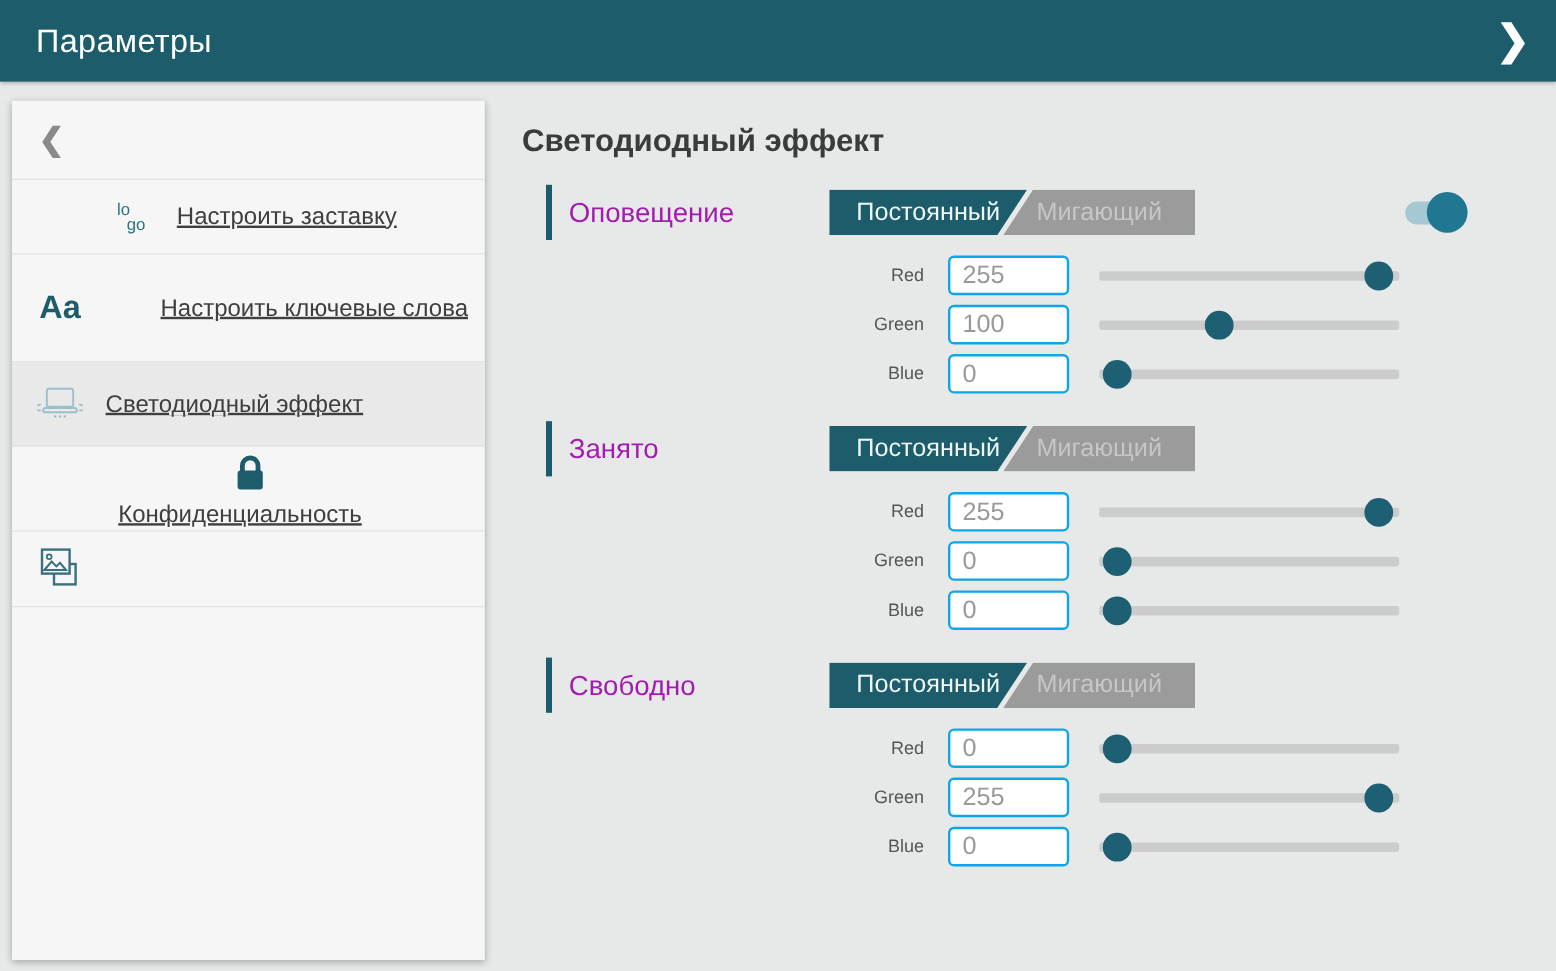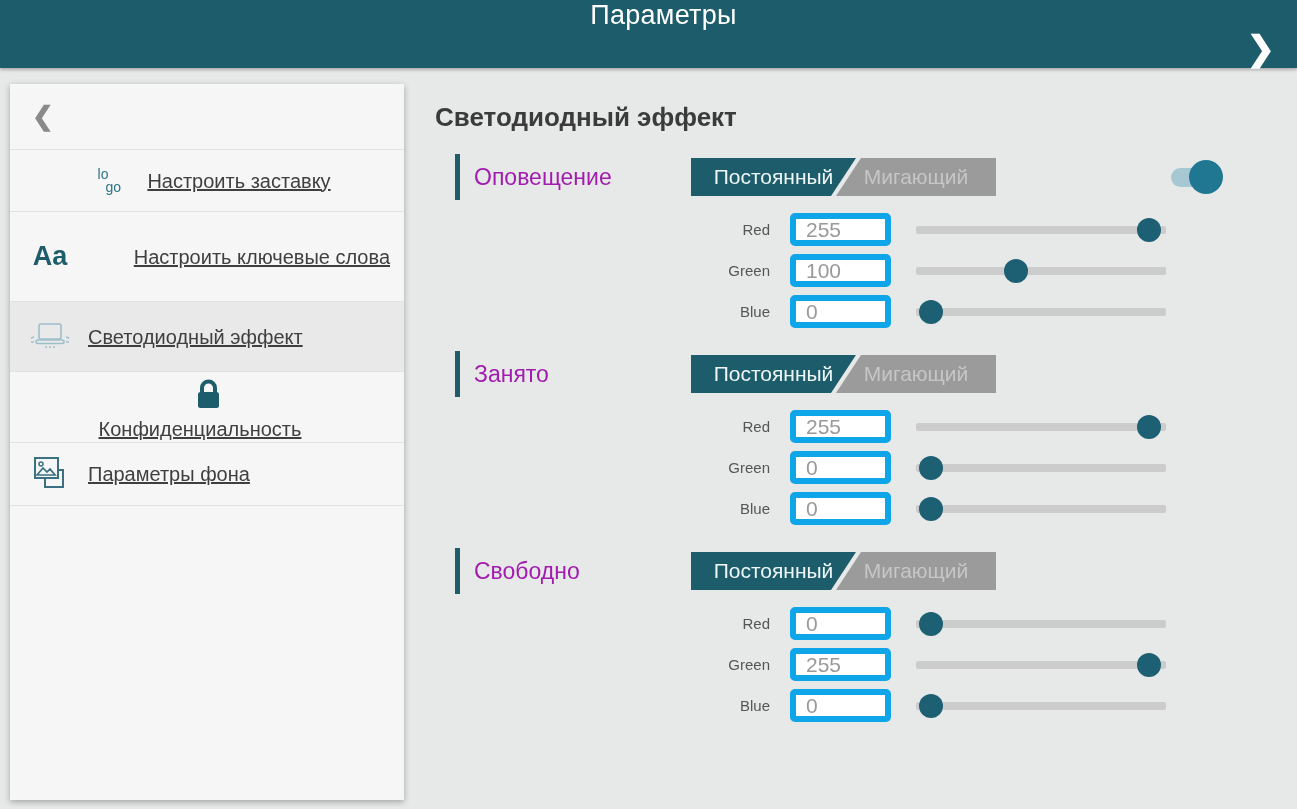--- a/index.html
+++ b/index.html
@@ -7,21 +7,21 @@
     --toggle-track:#a5c8d3; --page-bg:#e7e9e9; --sidebar-bg:#f6f6f6;
     --selected-bg:#e9e9e9; --track-gray:#cccccc; --btn-inactive:#9b9b9b;
     --btn-inactive-text:#c6c6c6; --divider:#e2e2e2; --text-dark:#3f3f3f;
   }
   *{margin:0;padding:0;box-sizing:border-box;}
   html,body{width:1297px;height:809px;overflow:hidden;}
   body{font-family:"Liberation Sans",sans-serif;background:var(--page-bg);position:relative;}
 
   
   .app-header{position:absolute;left:0;top:0;width:100%;height:68px;background:var(--teal);
-    display:flex;align-items:center;box-shadow:0 2px 3px rgba(0,0,0,.25);z-index:5;flex-direction:column;}
+    display:flex;align-items:center;box-shadow:0 2px 3px rgba(0,0,0,.25);z-index:5;}
   .app-title{color:#ffffff;font-size:27px;margin-left:30px;letter-spacing:.3px;}
   .header-forward{margin-left:auto;margin-right:22px;color:#ffffff;font-size:34px;font-weight:bold;
     background:none;border:none;cursor:pointer;line-height:1;}
 
   
   .sidebar{position:absolute;left:10px;top:84px;width:394px;height:716px;background:var(--sidebar-bg);
     box-shadow:0 2px 6px rgba(0,0,0,.30);z-index:2;}
   .side-back{height:66px;display:flex;align-items:center;border-bottom:1px solid var(--divider);
     cursor:pointer;}
   .back-chevron{color:#8a8a8a;font-size:26px;font-weight:bold;margin-left:22px;}
@@ -51,21 +51,21 @@
     margin-left:-20px;clip-path:polygon(25px 0,100% 0,100% 100%,0 100%);}
   .spacer{flex:1;}
   .switch{position:relative;width:52px;height:34px;margin-right:24px;cursor:pointer;}
   .switch-track{position:absolute;left:0;top:8px;width:42px;height:19px;border-radius:10px;
     background:var(--toggle-track);}
   .switch-knob{position:absolute;left:18px;top:0;width:34px;height:34px;border-radius:50%;
     background:var(--knob-teal);}
   .sliders{margin-top:4px;}
   .slider-row{display:flex;align-items:center;margin-left:255px;height:41px;}
   .channel-label{width:80px;text-align:right;font-size:15px;color:#555555;padding-right:20px;}
-  .channel-input{width:101px;height:33px;border:6px solid #0ea5e9;border-radius:5px;
+  .channel-input{width:101px;height:33px;border:2px solid #0ea5e9;border-radius:5px;
     font-family:inherit;font-size:21px;color:#999999;padding-left:10px;background:#ffffff;}
   .slider{position:relative;width:250px;height:26px;margin-left:25px;cursor:pointer;}
   .slider-track{position:absolute;left:0;top:9px;width:100%;height:8px;background:var(--track-gray);
     border-radius:2px;}
   .slider-thumb{position:absolute;top:1px;width:24px;height:24px;border-radius:50%;
     background:var(--thumb-teal);transform:translateX(-50%);}
   svg{display:block;}
 </style>
 </head>
 <body>
@@ -129,21 +129,20 @@
 
   <div class="side-item row-h63">
     <span class="side-icon">
       <svg width="40" height="40" viewBox="0 0 40 40">
         <rect x="15" y="16" width="18" height="17" fill="none" stroke="#3a7080" stroke-width="2"></rect>
         <rect x="5" y="4" width="23" height="20" fill="#f6f6f6" stroke="#3a7080" stroke-width="2"></rect>
         <circle cx="11" cy="10" r="2" fill="none" stroke="#3a7080" stroke-width="1.5"></circle>
         <path d="M7 21 l6-7 4 4 3-3 5 6 z" fill="none" stroke="#3a7080" stroke-width="1.7"></path>
       </svg>
     </span>
-    <span class="side-label">Параметры фона</span>
   </div>
 </nav>
 
 <main class="main">
   <h1 class="page-title">Светодиодный эффект</h1>
   <div id="sections-container">
   <section class="led-section">
     <div class="section-header">
       <div class="accent-bar"></div>
       <div class="section-title">Оповещение</div>

